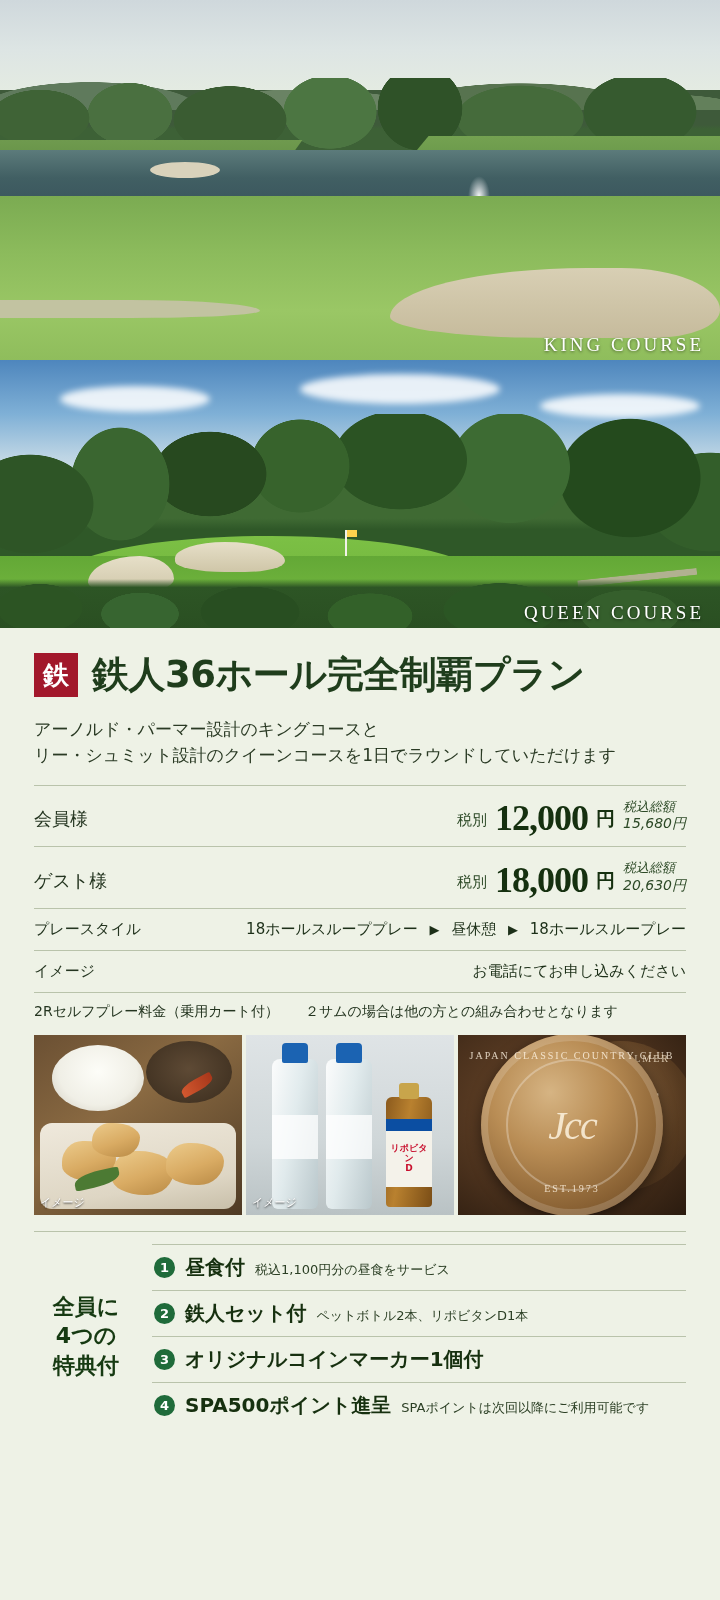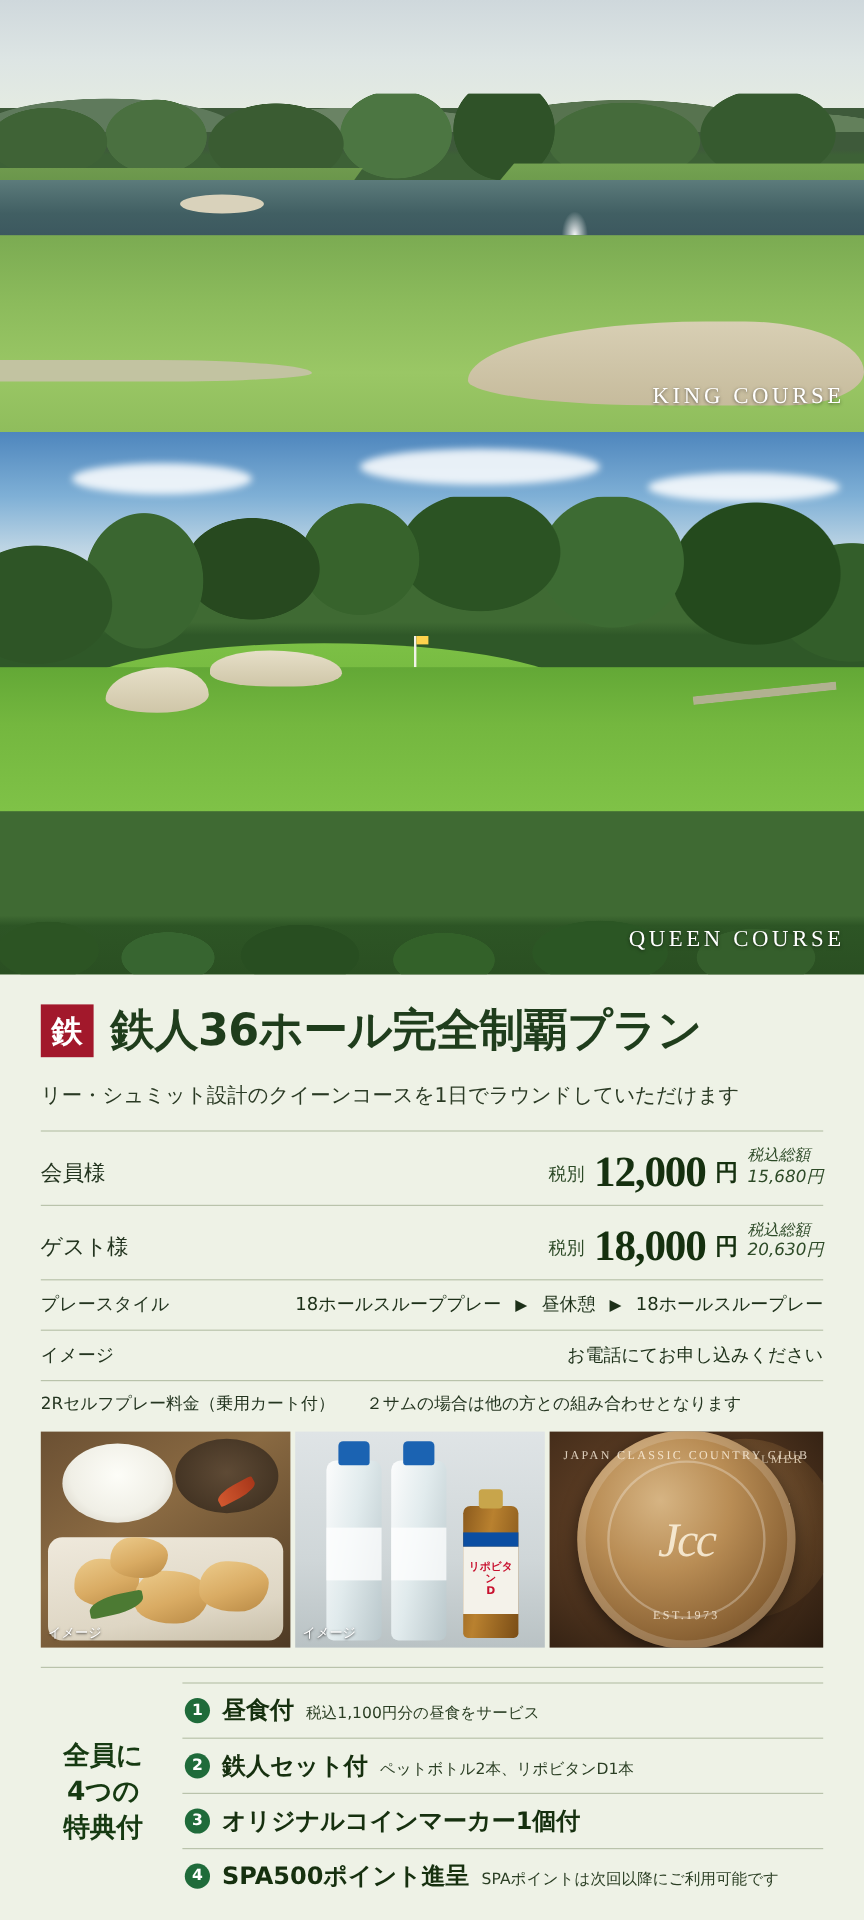--- a/index.html
+++ b/index.html
@@ -84,31 +84,31 @@
     border-radius: 0 50% 50% 0 / 0 60% 40% 0;
     opacity: .85;
   }
   .fountain {
     position: absolute; left: 468px; top: 176px; width: 22px; height: 20px;
     background: radial-gradient(ellipse at 50% 100%, rgba(255,255,255,.95) 0%, rgba(255,255,255,0) 70%);
   }
   .photo-label {
     position: absolute;
     right: 16px;
-    bottom: 18px;
+    bottom: 4px;
     color: #ffffff;
     font-family: "Liberation Serif", "DejaVu Serif", serif;
     font-size: 19px;
     letter-spacing: 3px;
     text-shadow: 0 1px 3px rgba(0,0,0,.55);
   }
 
   
   .photo-queen {
-    height: 452px;
+    height: 268px;
     background: #3f6a33;
   }
   .q-sky {
     position: absolute; left: 0; top: 0; width: 100%; height: 120px;
     background: linear-gradient(to bottom, #4e86bd 0%, #7fb0d6 45%, #bcd4e4 80%, #d6e3ea 100%);
   }
   .q-cloud {
     position: absolute; background: rgba(255,255,255,.85); border-radius: 50%;
     filter: blur(3px);
   }
@@ -505,20 +505,21 @@
   </div>
 
   <div class="panel">
 
     <div class="title-row">
       <div class="badge">鉄</div>
       <div class="plan-title">鉄人36ホール完全制覇プラン</div>
     </div>
 
     <div class="lead">
+      <div>アーノルド・パーマー設計のキングコースと</div>
       <div>リー・シュミット設計のクイーンコースを1日でラウンドしていただけます</div>
     </div>
 
     <div class="rule"></div>
     <div class="price-row">
       <div class="price-label">会員様</div>
       <div class="price-right">
         <span class="tax-excl">税別</span>
         <span class="big-price">12,000</span>
         <span class="yen">円</span>

